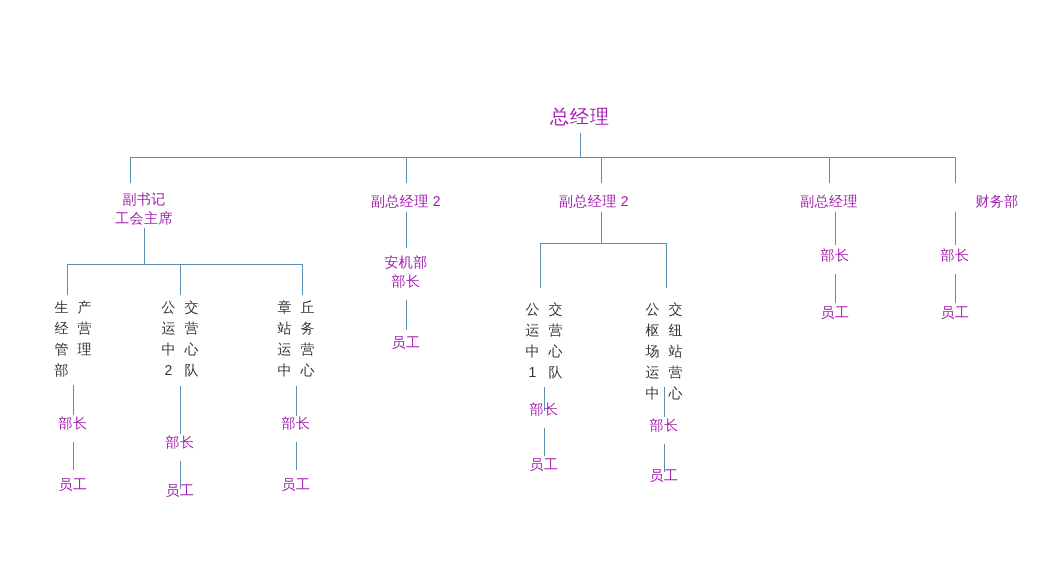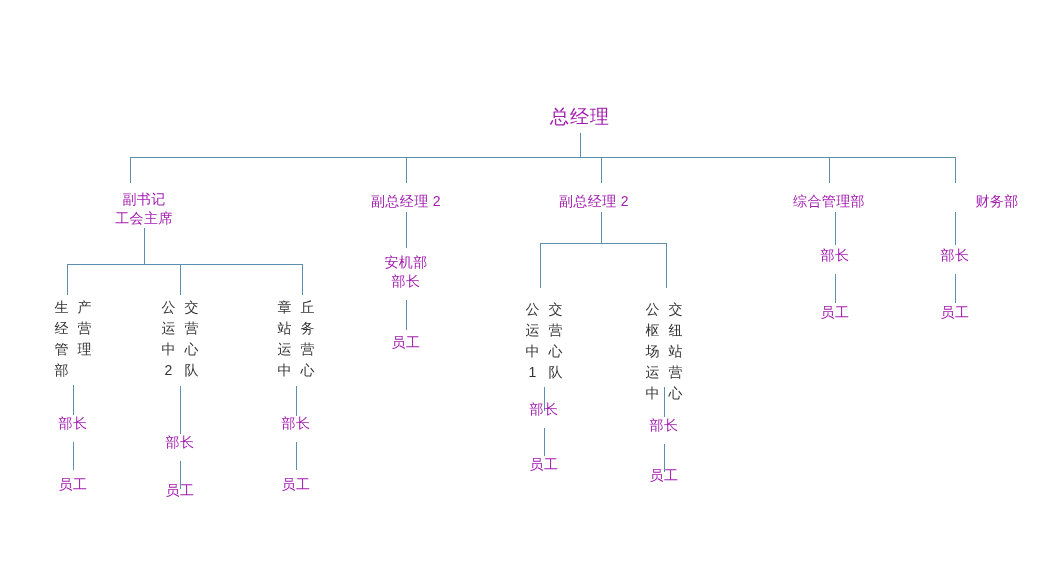--- a/index.html
+++ b/index.html
@@ -88,21 +88,21 @@
 
   <div class="node" style="left:406px; top:192px;">
     <span class="ln">副总经理 2</span>
   </div>
 
   <div class="node" style="left:594px; top:192px;">
     <span class="ln">副总经理 2</span>
   </div>
 
   <div class="node" style="left:829px; top:192px;">
-    <span class="ln">综合管理部</span>
+    <span class="ln">副总经理</span>
   </div>
 
   <div class="node" style="left:997px; top:192px;">
     <span class="ln">财务部</span>
   </div>
 
   <div class="line v" style="left:144px; top:228px; height:36px;"></div>
   <div class="line h" style="left:67px; top:264px; width:236px;"></div>
 
   <div class="line v" style="left:67px; top:264px; height:31px;"></div>

